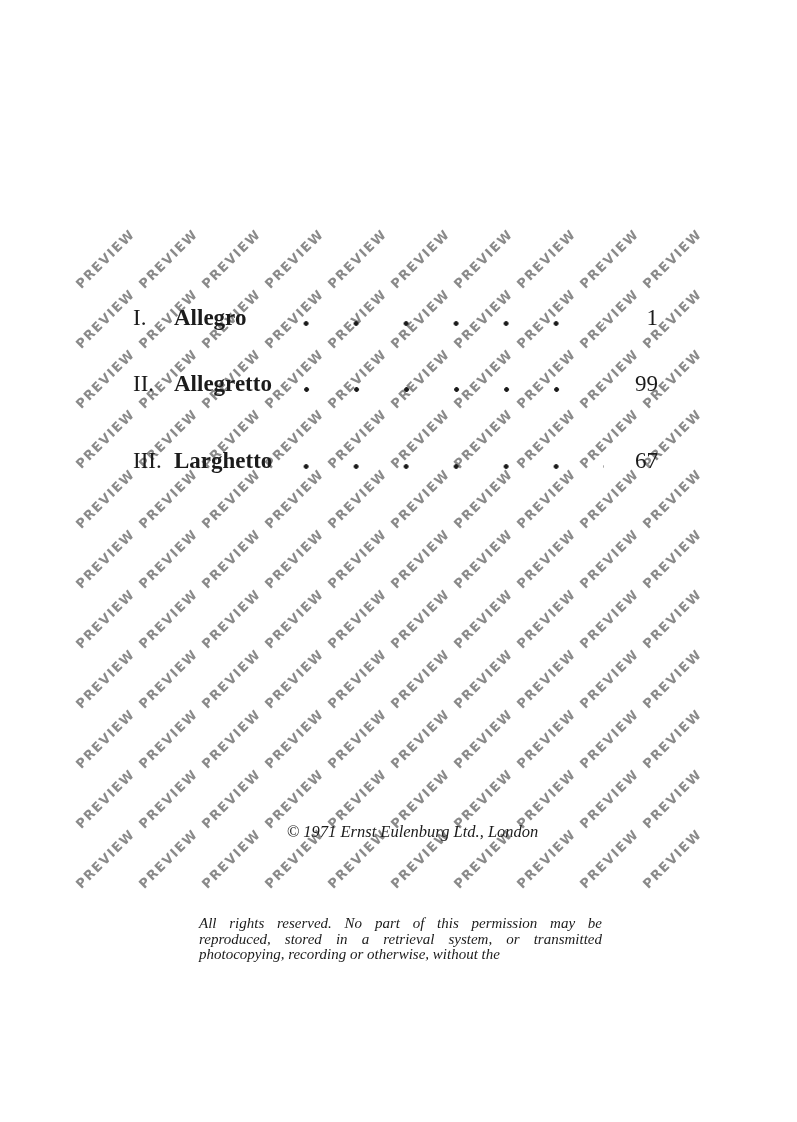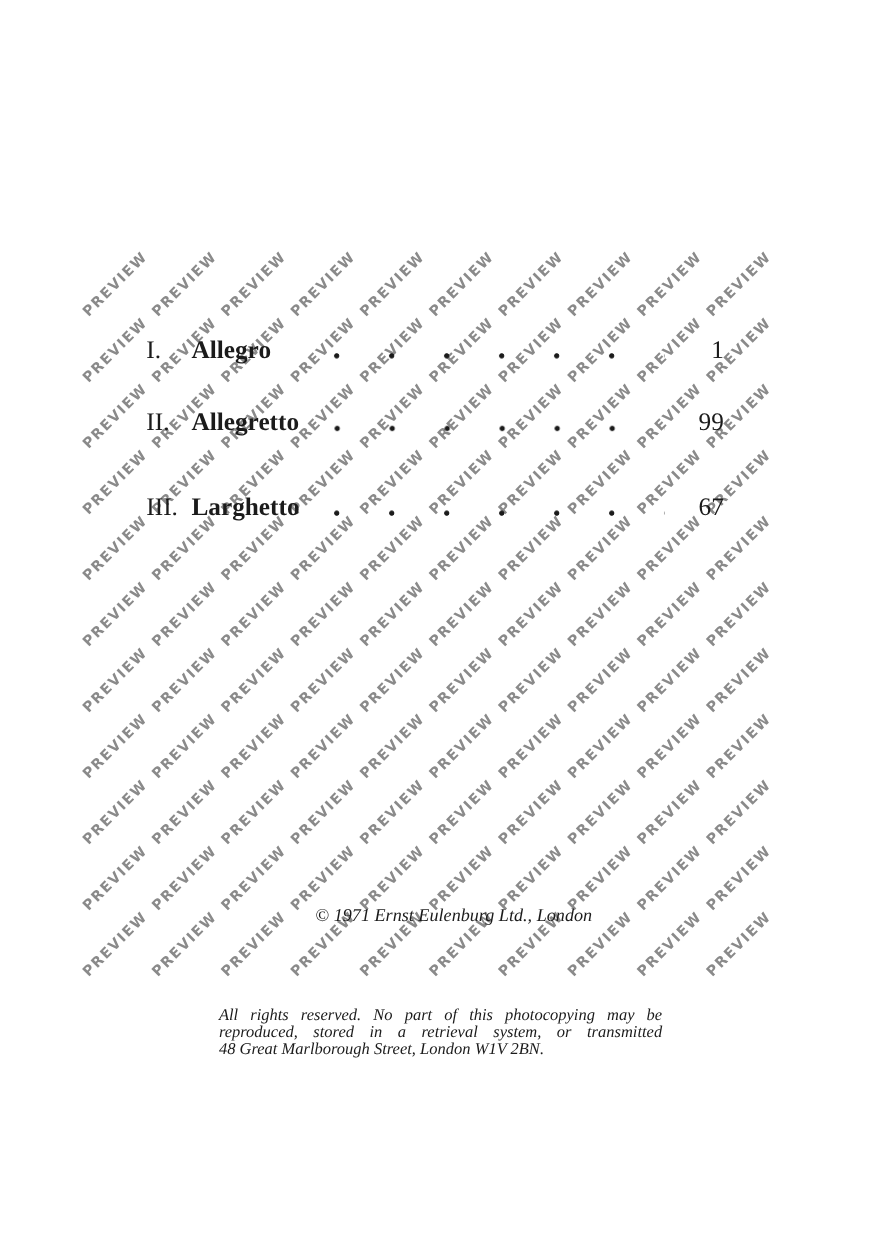--- a/index.html
+++ b/index.html
@@ -240,17 +240,17 @@
 
   <div class="toc-row">
     <span class="toc-numeral">III.</span>
     <span class="toc-title">Larghetto</span>
     <span class="toc-leader"></span>
     <span class="toc-page">67</span>
   </div>
 </div>
   <div class="copyright">© 1971 Ernst Eulenburg Ltd., London</div>
   <div class="rights" id="rights">
-      <div class="rights-line">All rights reserved. No part of this photocopying may be</div>
+      <div class="rights-line">All rights reserved. No part of this permission may be</div>
       <div class="rights-line">reproduced, stored in a retrieval system, or transmitted</div>
-      <div class="rights-line">48 Great Marlborough Street, London W1V 2BN.</div>
+      <div class="rights-line">photocopying, recording or otherwise, without the</div>
     </div>
 </div>
 
 </body></html>

